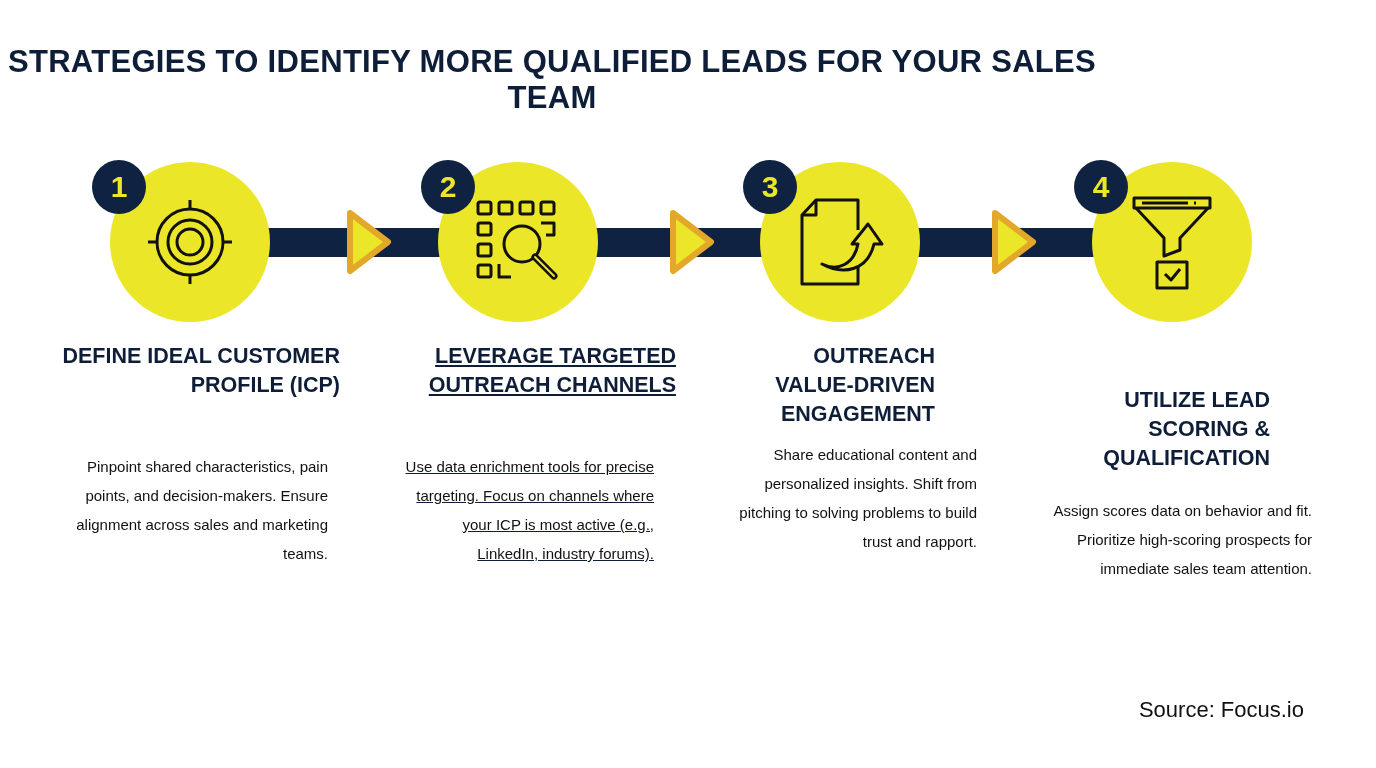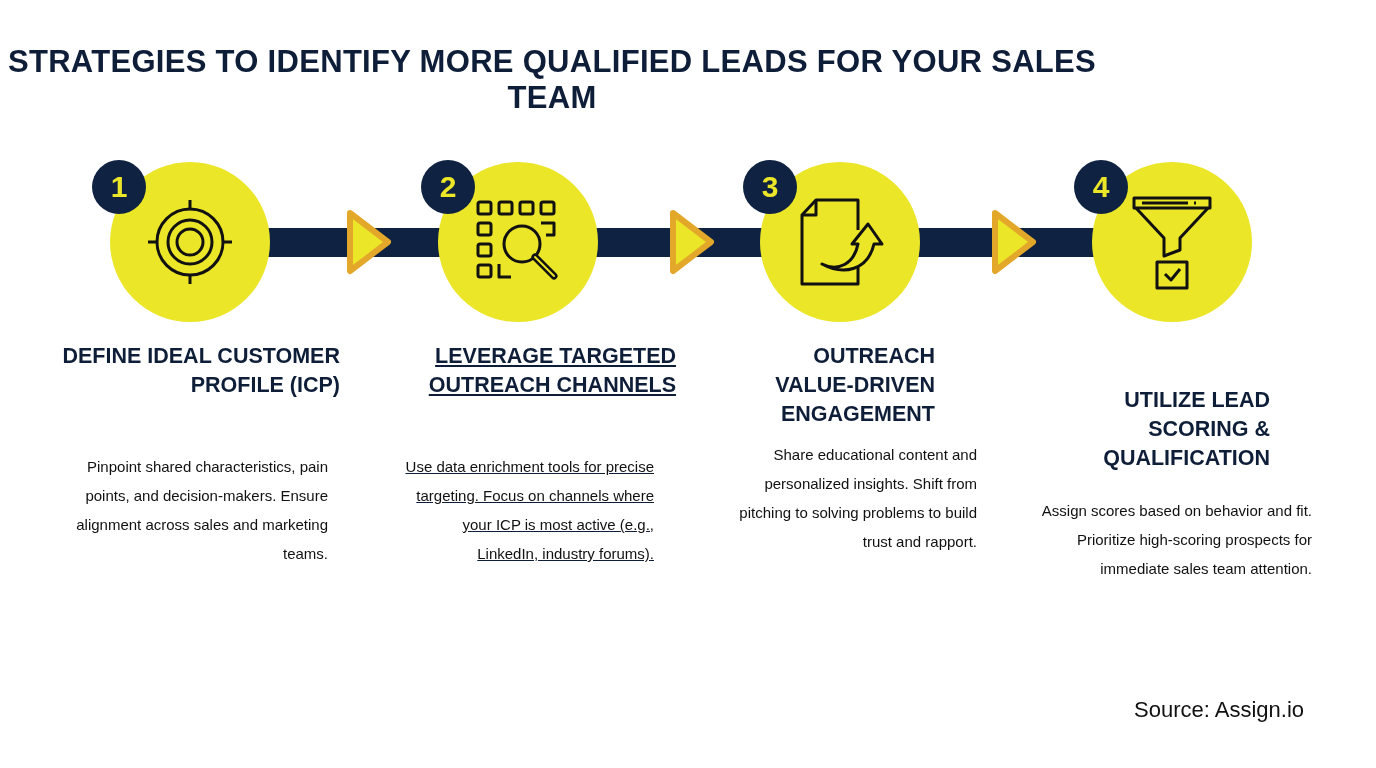--- a/index.html
+++ b/index.html
@@ -100,16 +100,16 @@
 <div class="step-text" style="left:376px;text-decoration:underline;">
   <div class="step-title">LEVERAGE TARGETED OUTREACH CHANNELS</div>
   <div class="step-desc" style="padding:0 22px;">Use data enrichment tools for precise targeting. Focus on channels where your ICP is most active (e.g., LinkedIn, industry forums).</div>
 </div>
 <div class="step-text" style="left:695px;">
   <div class="step-title" style="padding:0 60px;">OUTREACH VALUE-DRIVEN ENGAGEMENT</div>
   <div class="step-desc" style="padding:0 18px;margin-top:8px;">Share educational content and personalized insights. Shift from pitching to solving problems to build trust and rapport.</div>
 </div>
 <div class="step-text" style="left:1022px;">
   <div class="step-title" style="padding:0 52px;margin-top:44px;">UTILIZE LEAD SCORING &amp; QUALIFICATION</div>
-  <div class="step-desc" style="padding:0 10px;">Assign scores based on behavior and fit. Prioritize high-scoring prospects for immediate sales team attention.</div>
+  <div class="step-desc" style="padding:0 10px;">Assign scores data on behavior and fit. Prioritize high-scoring prospects for immediate sales team attention.</div>
 </div>
 
-<div class="source">Source: Assign.io</div>
+<div class="source">Source: Focus.io</div>
 
 </body></html>

